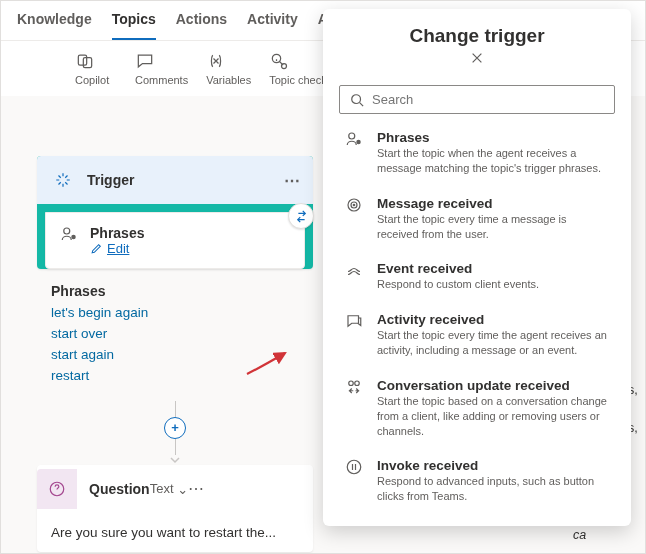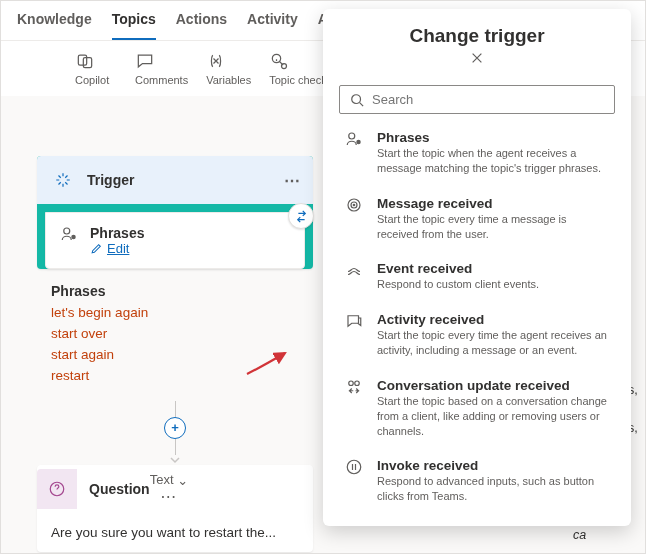--- a/index.html
+++ b/index.html
@@ -104,21 +104,21 @@
     color:#0f6cbd;
     cursor:pointer;
     box-shadow:0 1px 2px rgba(0,0,0,.12);
   }
   .edit-link { color:#0f6cbd; text-decoration: underline; font-size:13px; display:flex;align-items:center;gap:4px;cursor:pointer;}
   .phrase-list {
     margin-top: 4px;
     padding: 6px 14px 14px 14px;
   }
   .phrase-list h4 { font-size:14px; font-weight:600; margin-bottom:4px;}
-  .phrase-list .ph { font-size:13.5px; line-height:1.55; color:#c2410c;}
+  .phrase-list .ph { font-size:13.5px; line-height:1.55; color:#0369a1;}
   .connector {
     width:276px;
     display:flex;flex-direction:column;align-items:center;
   }
   .connector .line { width:1px;height:16px;background:#c8c6c4;}
   .plus-btn {
     width:22px;height:22px;border:1px solid #0f6cbd;border-radius:50%;
     color:#0f6cbd;display:flex;align-items:center;justify-content:center;
     background:#fff;font-weight:600;cursor:pointer;
   }
@@ -129,21 +129,21 @@
   .question-head {
     display:flex;align-items:center;
     padding:4px 8px 4px 0;
     font-size:14px;
   }
   .q-icon-wrap {
     width:40px;height:40px;background:#f2e6f2;
     display:flex;align-items:center;justify-content:center;
     color:#a4478f;border-top-left-radius:4px;
   }
-  .q-right { display:flex;align-items:center;gap:0;color:#605e5c;font-size:13px;flex-direction:column;}
+  .q-right { display:flex;align-items:center;gap:0;color:#605e5c;font-size:13px;}
   .question-body { padding:12px 14px;font-size:13.5px;}
   
   .red-arrow {
     position:absolute;
     left:242px; top:252px;
     pointer-events:none;
   }
   
   .panel {
     position:absolute;

